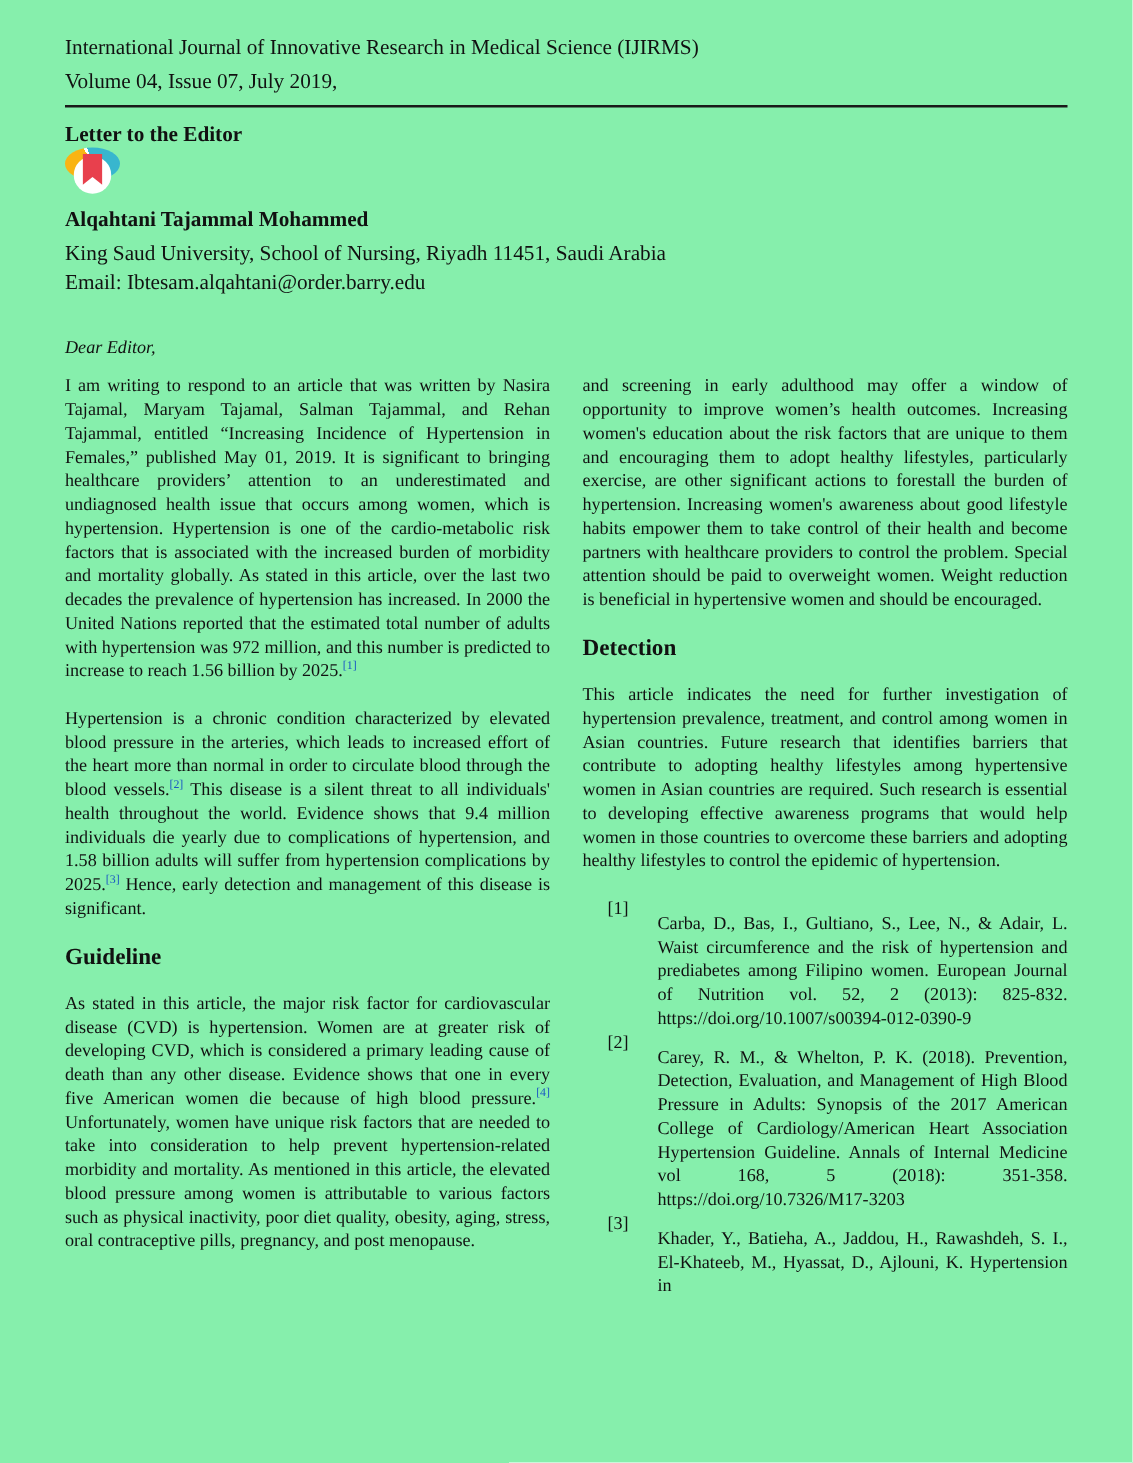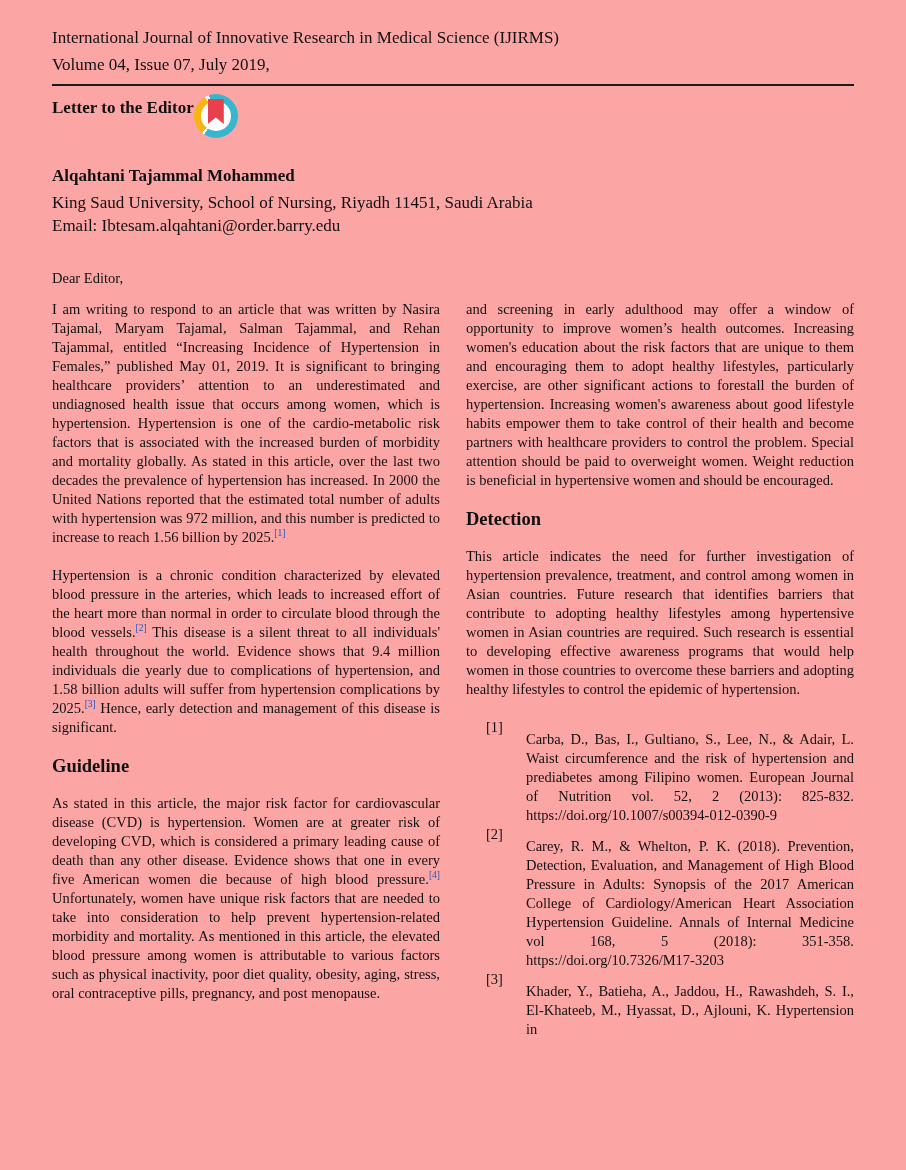--- a/index.html
+++ b/index.html
@@ -2,39 +2,40 @@
 <html><head>
 <meta charset="utf-8">
 <style>
   * { margin: 0; padding: 0; box-sizing: border-box; }
   html, body { background: #ffffff; }
   body { font-family: "Liberation Serif", "DejaVu Serif", serif; color: #111; }
 
   .page {
     width: 906px;
     height: 1170px;
-    background: #fca5a5;
+    background: #86efac;
     padding: 24px 52px 0 52px;
     overflow: hidden;
     position: relative;
   }
 
   
   .journal-header { font-size: 17px; line-height: 27px; }
   .journal-doi { font-style: italic; font-weight: bold; }
   .header-rule {
     border: none;
     border-top: 2px solid #1a1a1a;
     margin-top: 6px;
   }
   .letter-row {
     margin-top: 8px;
     display: flex;
     align-items: flex-start;
     height: 50px;
+    flex-direction: column;
   }
   .article-type { font-weight: bold; font-size: 17px; padding-top: 4px; }
 
   
   .logo {
     width: 44px;
     height: 44px;
     border-radius: 50%;
     background: conic-gradient(from 0deg,
       #38b6ce 0deg 213deg,
@@ -63,21 +64,21 @@
     margin-top: 38px;
     font-size: 32px;
     font-weight: normal;
     line-height: 49px;
     letter-spacing: 0.2px;
   }
   .author-name { margin-top: 22px; font-size: 17px; font-weight: bold; }
   .affiliation  { margin-top: 7px;  font-size: 17px; }
   .email-line   { margin-top: 3px;  font-size: 17px; }
 
-  .salutation { margin-top: 34px; font-size: 14.5px; }
+  .salutation { margin-top: 34px; font-size: 14.5px; font-style: italic; }
 
   
   .columns {
     margin-top: 13px;
     display: flex;
     gap: 26px;
   }
   .col { flex: 1 1 0; min-width: 0; }
   .body-p {
     font-size: 14.5px;

